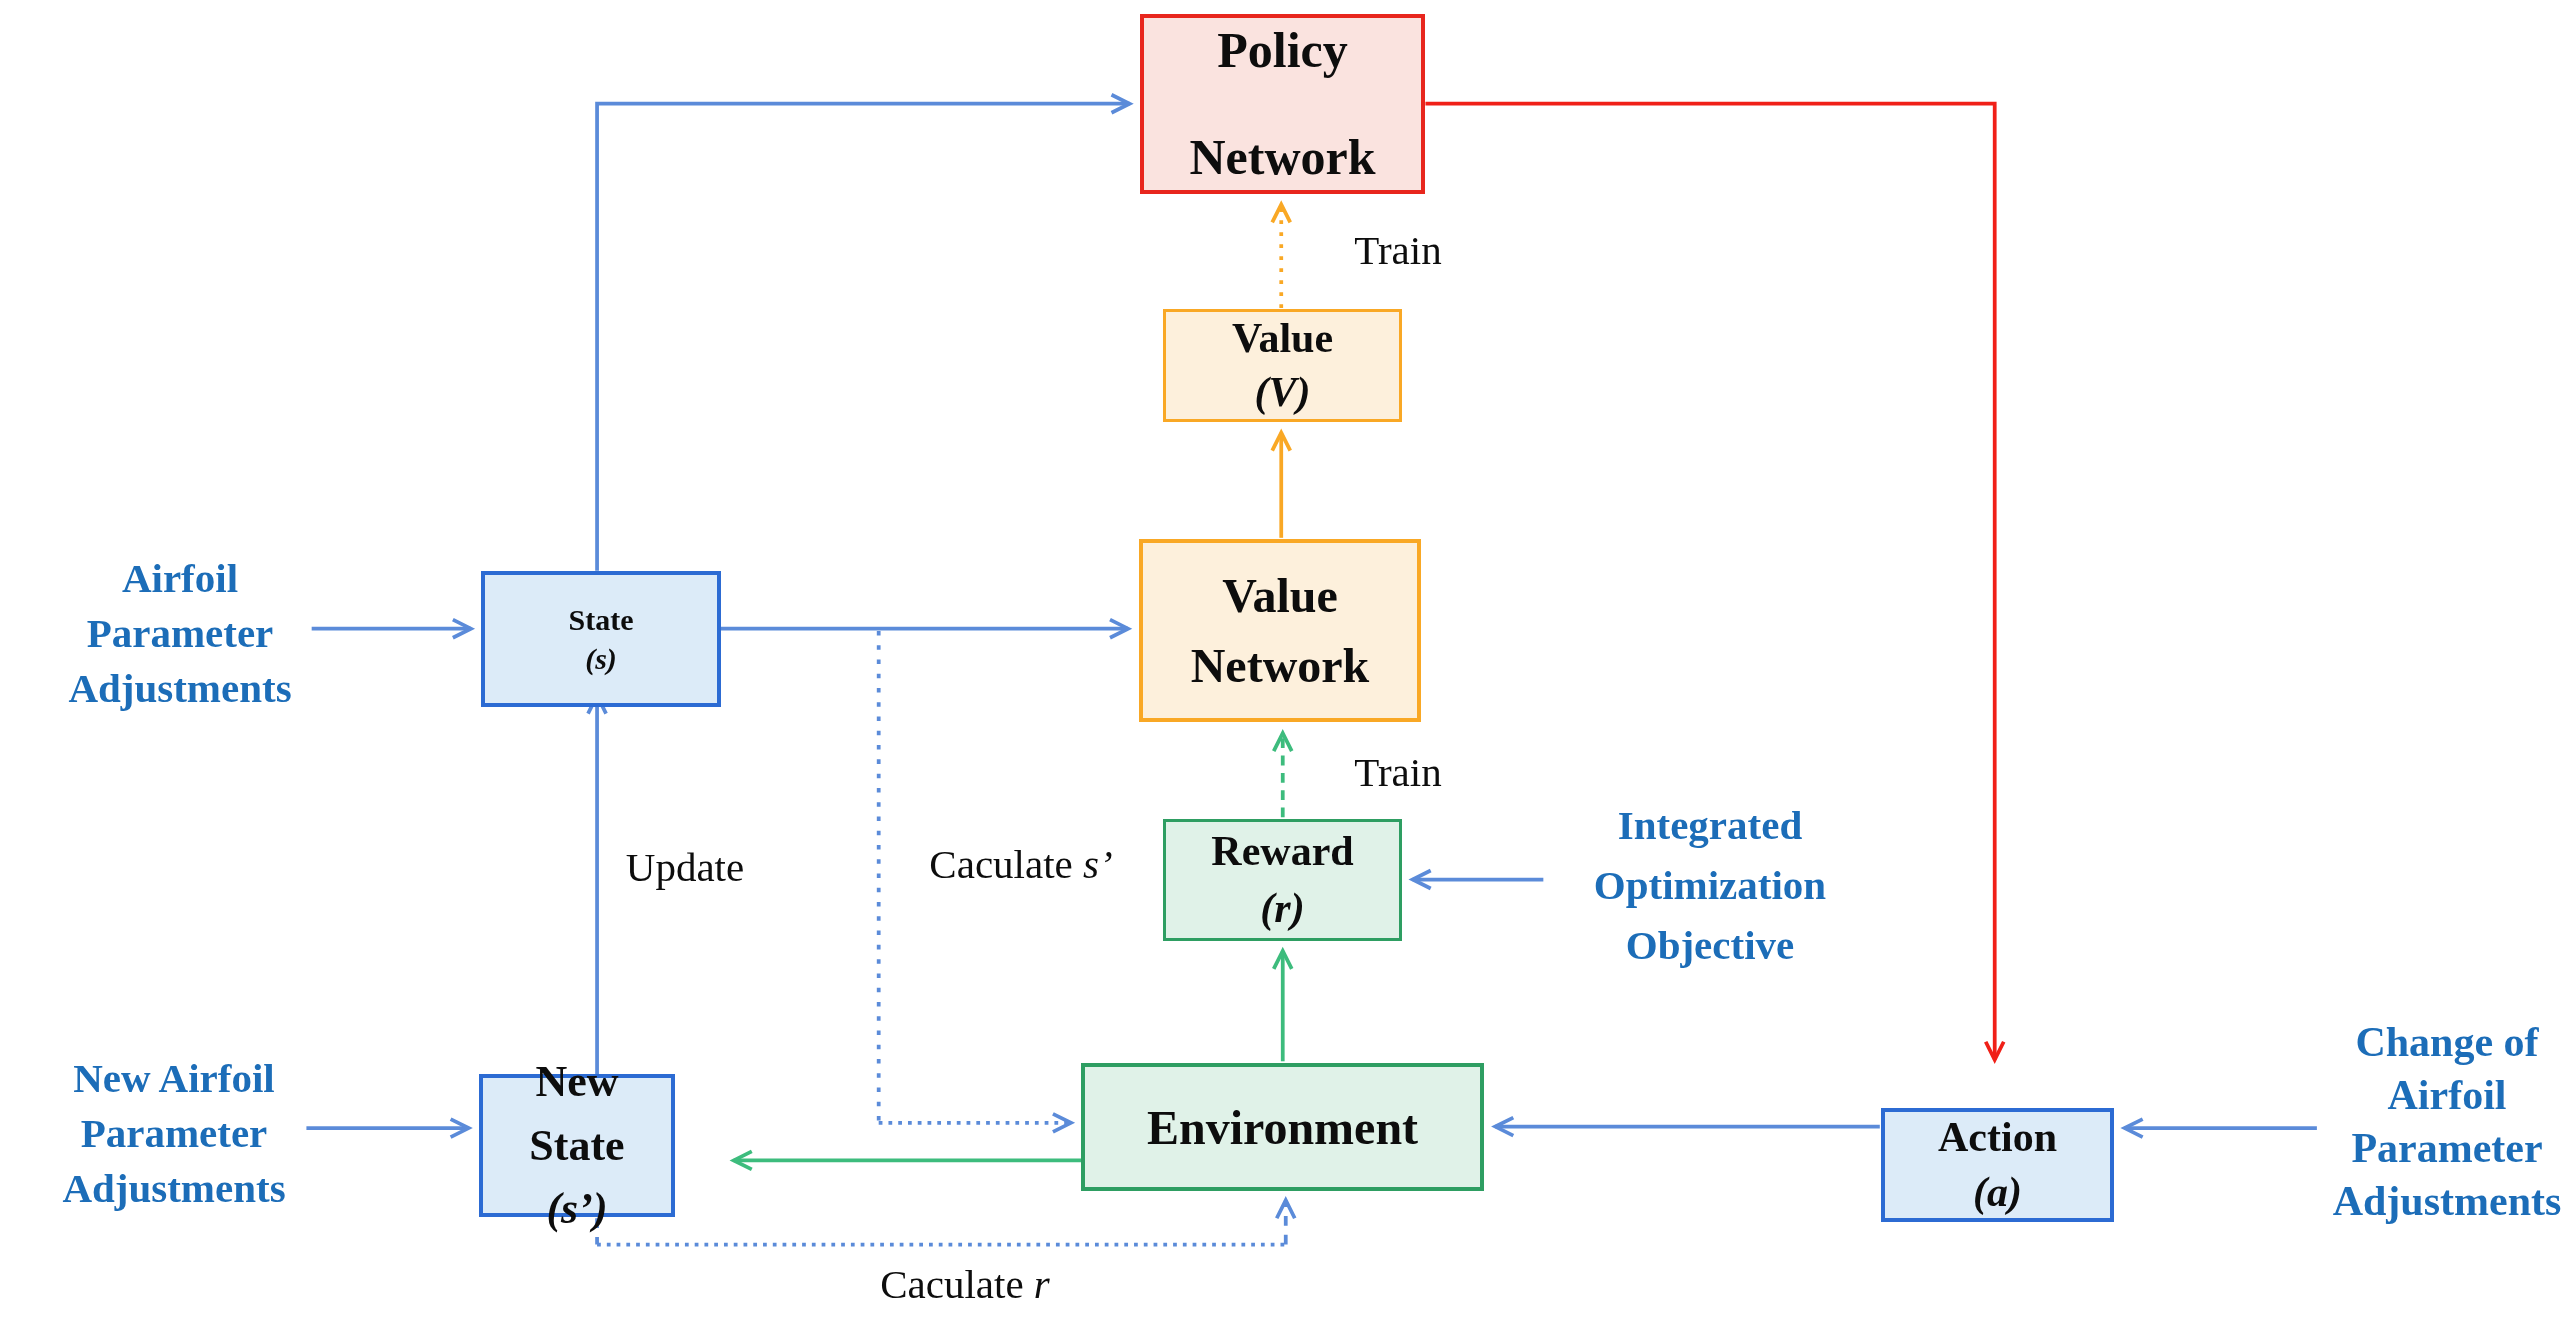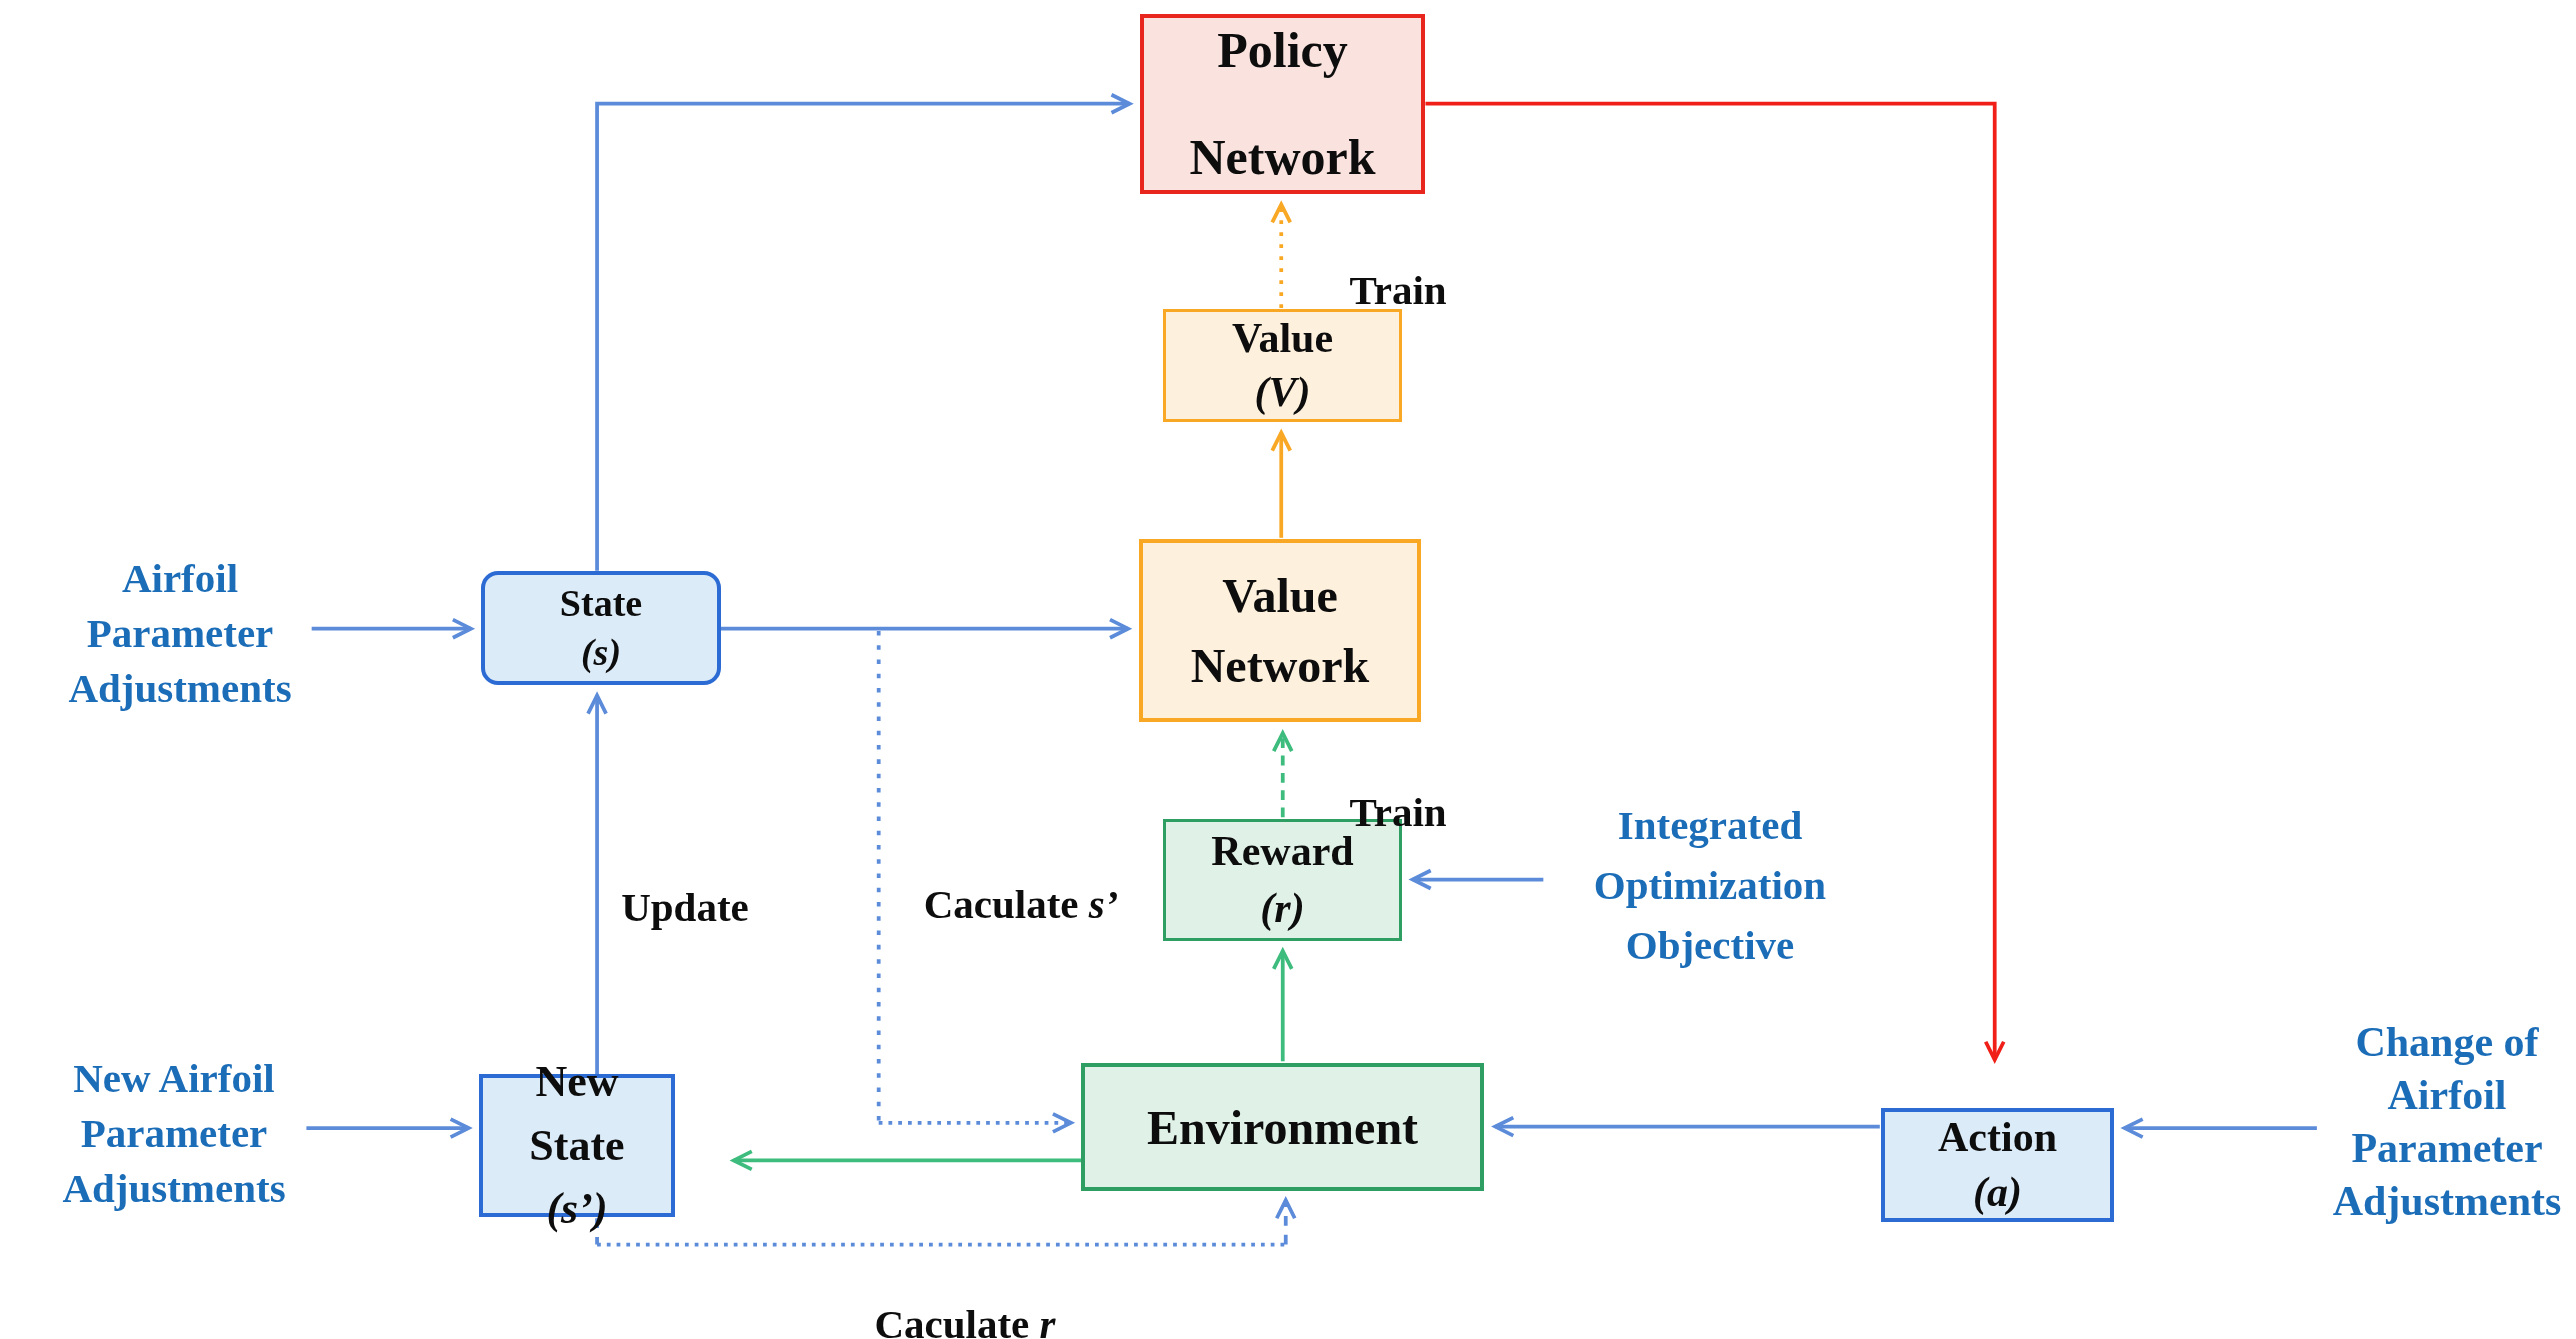--- a/index.html
+++ b/index.html
@@ -34,24 +34,23 @@
     transform:translate(-50%,-50%);
     text-align:center;
     font-weight:bold;
     color:#1c6db8;
     white-space:nowrap;
   }
   .lbl .l{display:block;}
   .blk{
     position:absolute;
     transform:translate(-50%,-50%);
-    font-weight:bold;
+    font-weight:normal;
     color:#0d0d0d;
     white-space:nowrap;
-    margin-top:40px;
   }
 </style>
 </head>
 <body>
 
 <div class="canvas">
 
   <svg class="arrows" viewBox="0 0 3430 1784">
     <defs>
       <marker id="m-blue" markerUnits="userSpaceOnUse" markerWidth="44" markerHeight="44" refX="30" refY="16" orient="auto">
@@ -121,21 +120,21 @@
 
   <div class="box box-green" style="left:1163px; top:819px; width:239px; height:122px; font-size:42px; line-height:1.35;">
     <span class="l">Reward</span>
     <span class="l it">(r)</span>
   </div>
 
   <div class="box box-green" style="left:1081px; top:1063px; width:403px; height:128px; font-size:48px; border-width:4.5px;">
     <span class="l">Environment</span>
   </div>
 
-  <div class="box box-blue" style="left:481px; top:571px; width:240px; height:114px; font-size:38px; line-height:1.3;border-radius:17px;">
+  <div class="box box-blue" style="left:481px; top:571px; width:240px; height:136px; font-size:30px; line-height:1.3;">
     <span class="l">State</span>
     <span class="l it">(s)</span>
   </div>
 
   <div class="box box-blue" style="left:479px; top:1074px; width:196px; height:143px; font-size:44px; line-height:1.45;">
     <span class="l">New State</span>
     <span class="l it">(s’)</span>
   </div>
 
   <div class="box box-blue" style="left:1881px; top:1070px; width:233px; height:114px; font-size:42px; line-height:1.3;margin-top:38px;">

